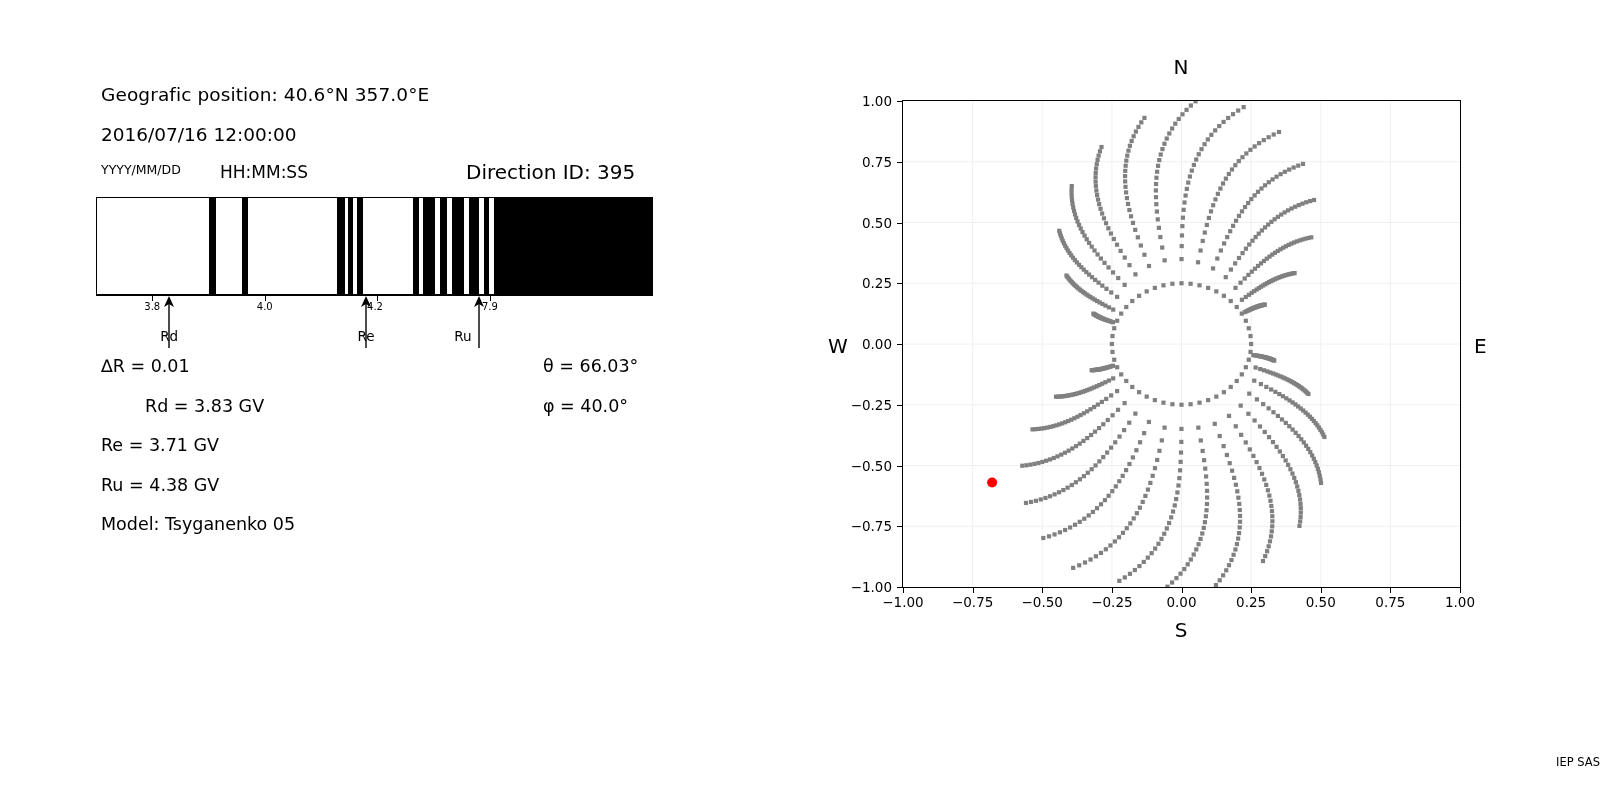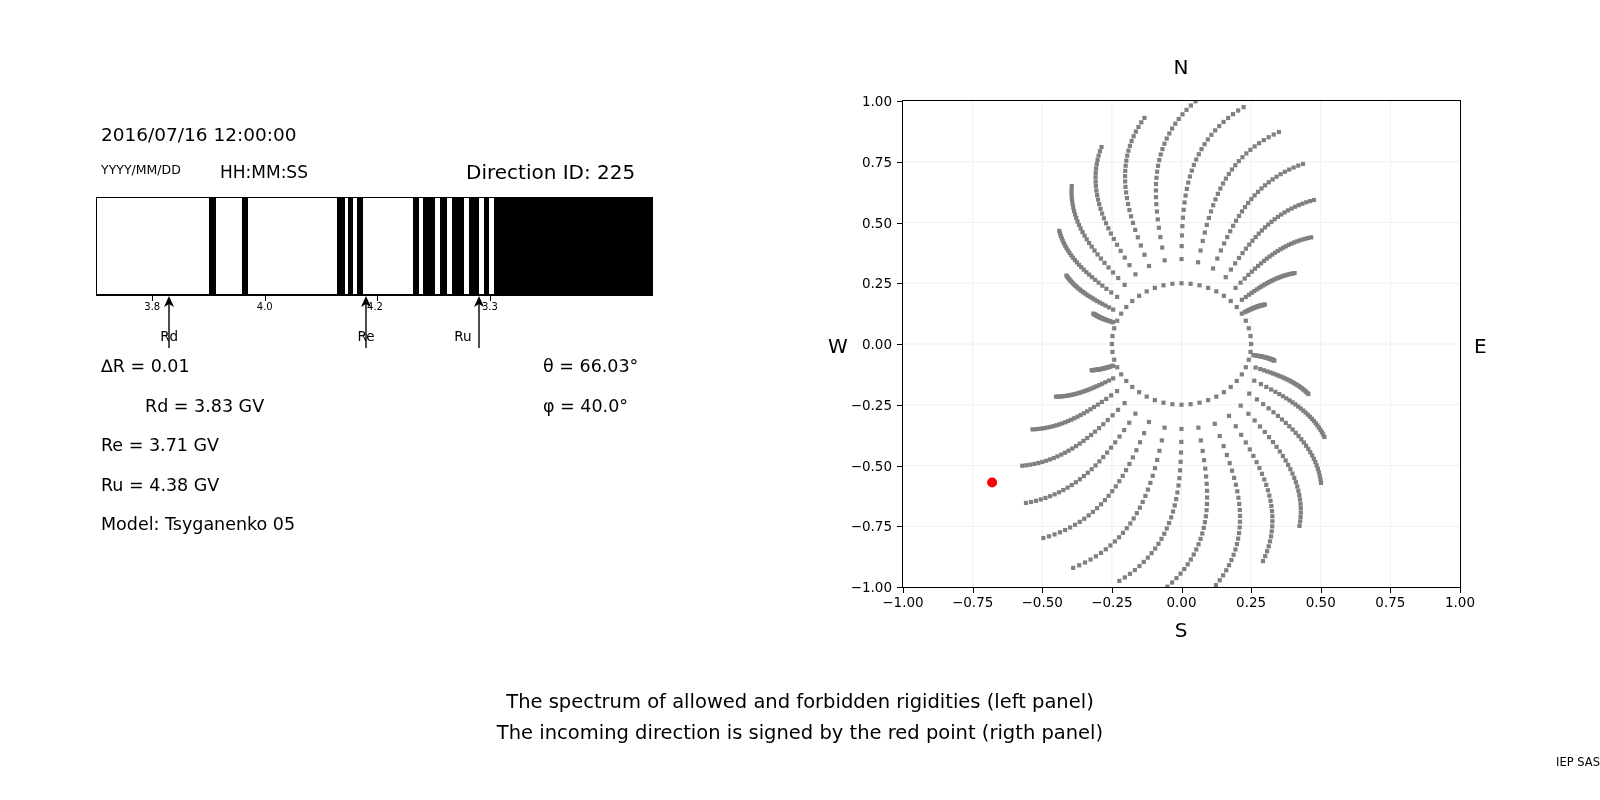--- a/index.html
+++ b/index.html
@@ -66,28 +66,29 @@
   .footer{position:absolute;left:0;top:755px;width:1600px;text-align:right;
           font-size:11.5px;}
 </style>
 </head>
 <body>
 
 <div class="root">
 
   <div class="left">
 
+    <div class="geo-line">Geografic position: 40.6°N 357.0°E</div>
 
     <div class="date-line">2016/07/16 12:00:00</div>
 
     <div class="fmt-date">YYYY/MM/DD</div>
 
     <div class="fmt-time">HH:MM:SS</div>
 
-    <div class="dir-id">Direction ID: 225</div>
+    <div class="dir-id">Direction ID: 395</div>
 
     <div class="bc-wrap">
       <div class="bc-frame"></div>
       <div id="bc-bands">
           <div class="bc-band" style="left: 112.525px; width: 7.31414px;"></div>
           <div class="bc-band" style="left: 146.283px; width: 6.18889px;"></div>
           <div class="bc-band" style="left: 241.367px; width: 7.31414px;"></div>
           <div class="bc-band" style="left: 252.057px; width: 5.06364px;"></div>
           <div class="bc-band" style="left: 261.059px; width: 5.62626px;"></div>
           <div class="bc-band" style="left: 316.759px; width: 6.18889px;"></div>
@@ -102,21 +103,21 @@
 
     <div class="axis-line"></div>
     <div id="bc-axis">
         <div class="tick" style="left: 152.263px;"></div>
         <div class="tick-lbl" style="left: 152.263px;">3.8</div>
         <div class="tick" style="left: 264.788px;"></div>
         <div class="tick-lbl" style="left: 264.788px;">4.0</div>
         <div class="tick" style="left: 377.313px;"></div>
         <div class="tick-lbl" style="left: 375px;">4.2</div>
         <div class="tick" style="left: 489.838px;"></div>
-        <div class="tick-lbl" style="left: 489.838px;">3.3</div>
+        <div class="tick-lbl" style="left: 489.838px;">7.9</div>
       </div>
     <div id="bc-markers">
         <div class="marker" style="left: 169.141px;">
           <svg width="40" height="52" viewBox="0 0 40 52">
             <line x1="20" y1="52" x2="20" y2="6" stroke="#000" stroke-width="1.4"></line>
             <path d="M20 0 L25 11 L20 8 L15 11 Z" fill="#000"></path>
           </svg>
         </div>
         <div class="marker-lbl" style="left: 169.141px;">Rd</div>
         <div class="marker" style="left: 366.061px;">
@@ -1037,19 +1038,15 @@
         <div class="xtick" style="left: 431.125px;"></div>
         <div class="xlab" style="left: 500.75px; top: 554px;">0.50</div>
         <div class="xtick" style="left: 500.75px;"></div>
         <div class="xlab" style="left: 570.375px; top: 554px;">0.75</div>
         <div class="xtick" style="left: 570.375px;"></div>
         <div class="xlab" style="left: 640px; top: 554px;">1.00</div>
         <div class="xtick" style="left: 640px;"></div>
       </div>
   </div>
 
-  <div class="caption">
-    <div class="cap-line">The spectrum of allowed and forbidden rigidities (left panel)</div>
-    <div class="cap-line">The incoming direction is signed by the red point (rigth panel)</div>
-  </div>
 
   <div class="footer">IEP SAS</div>
 </div>
 
 </body></html>

